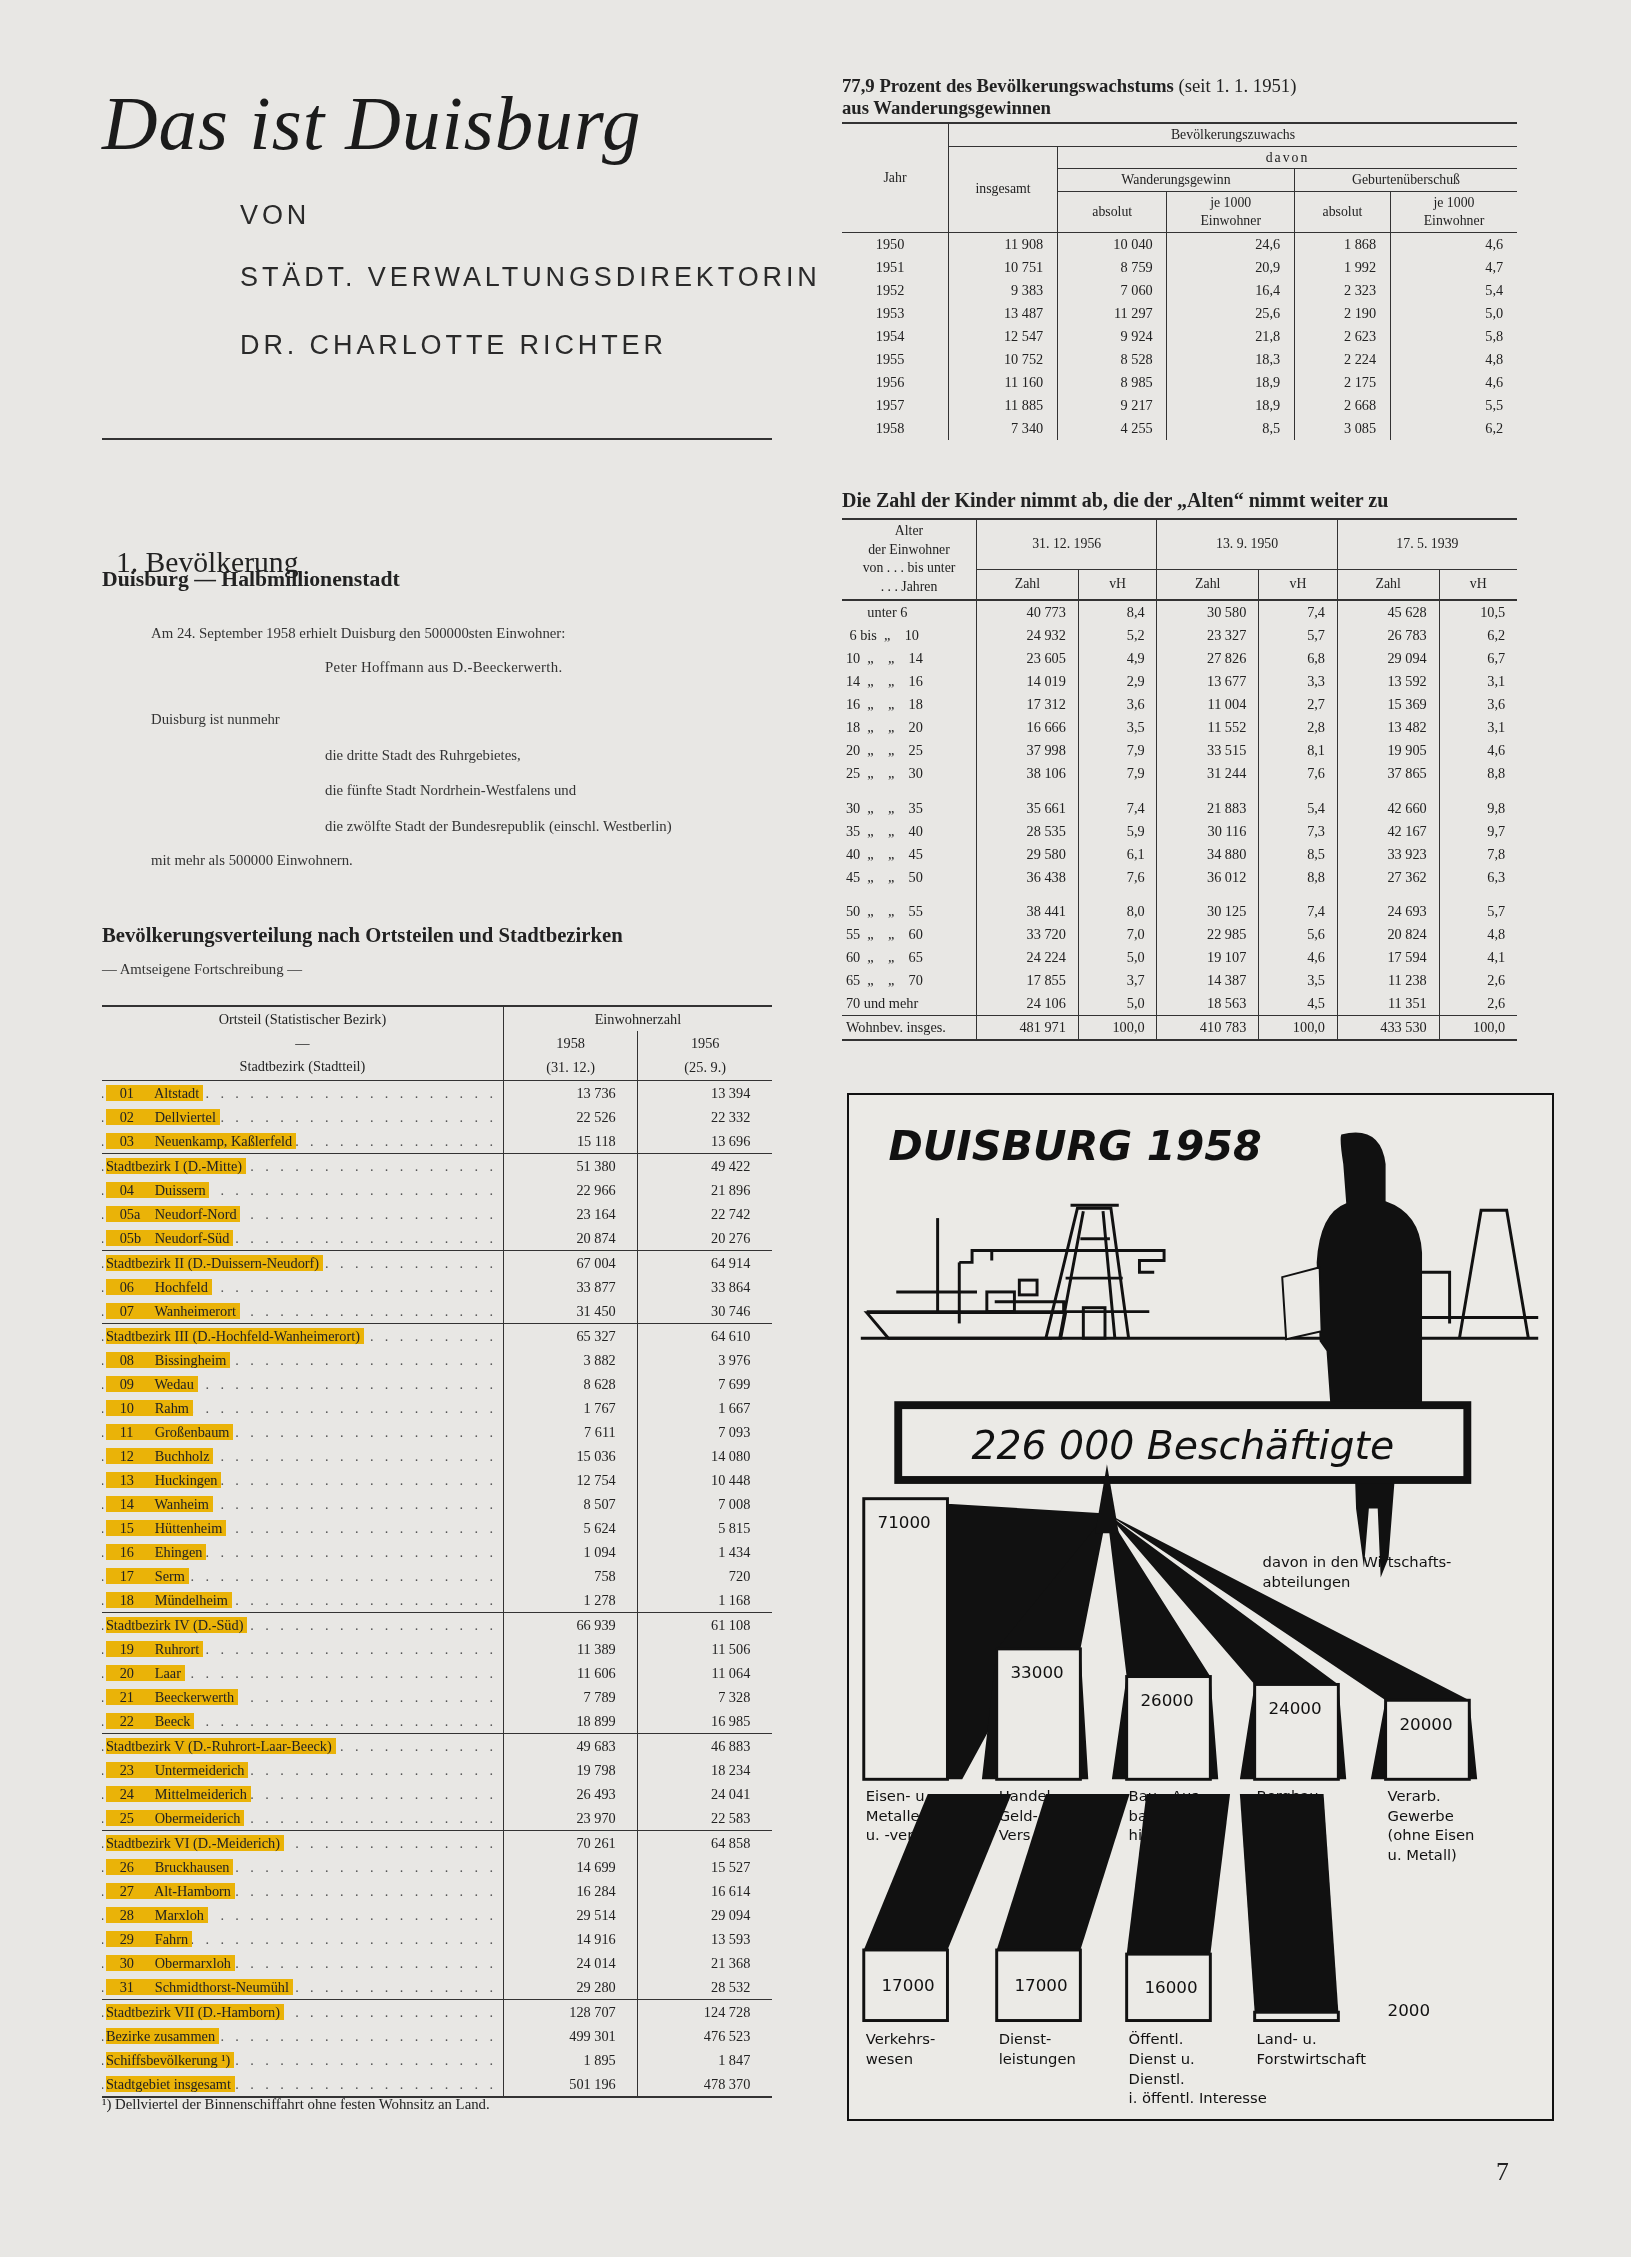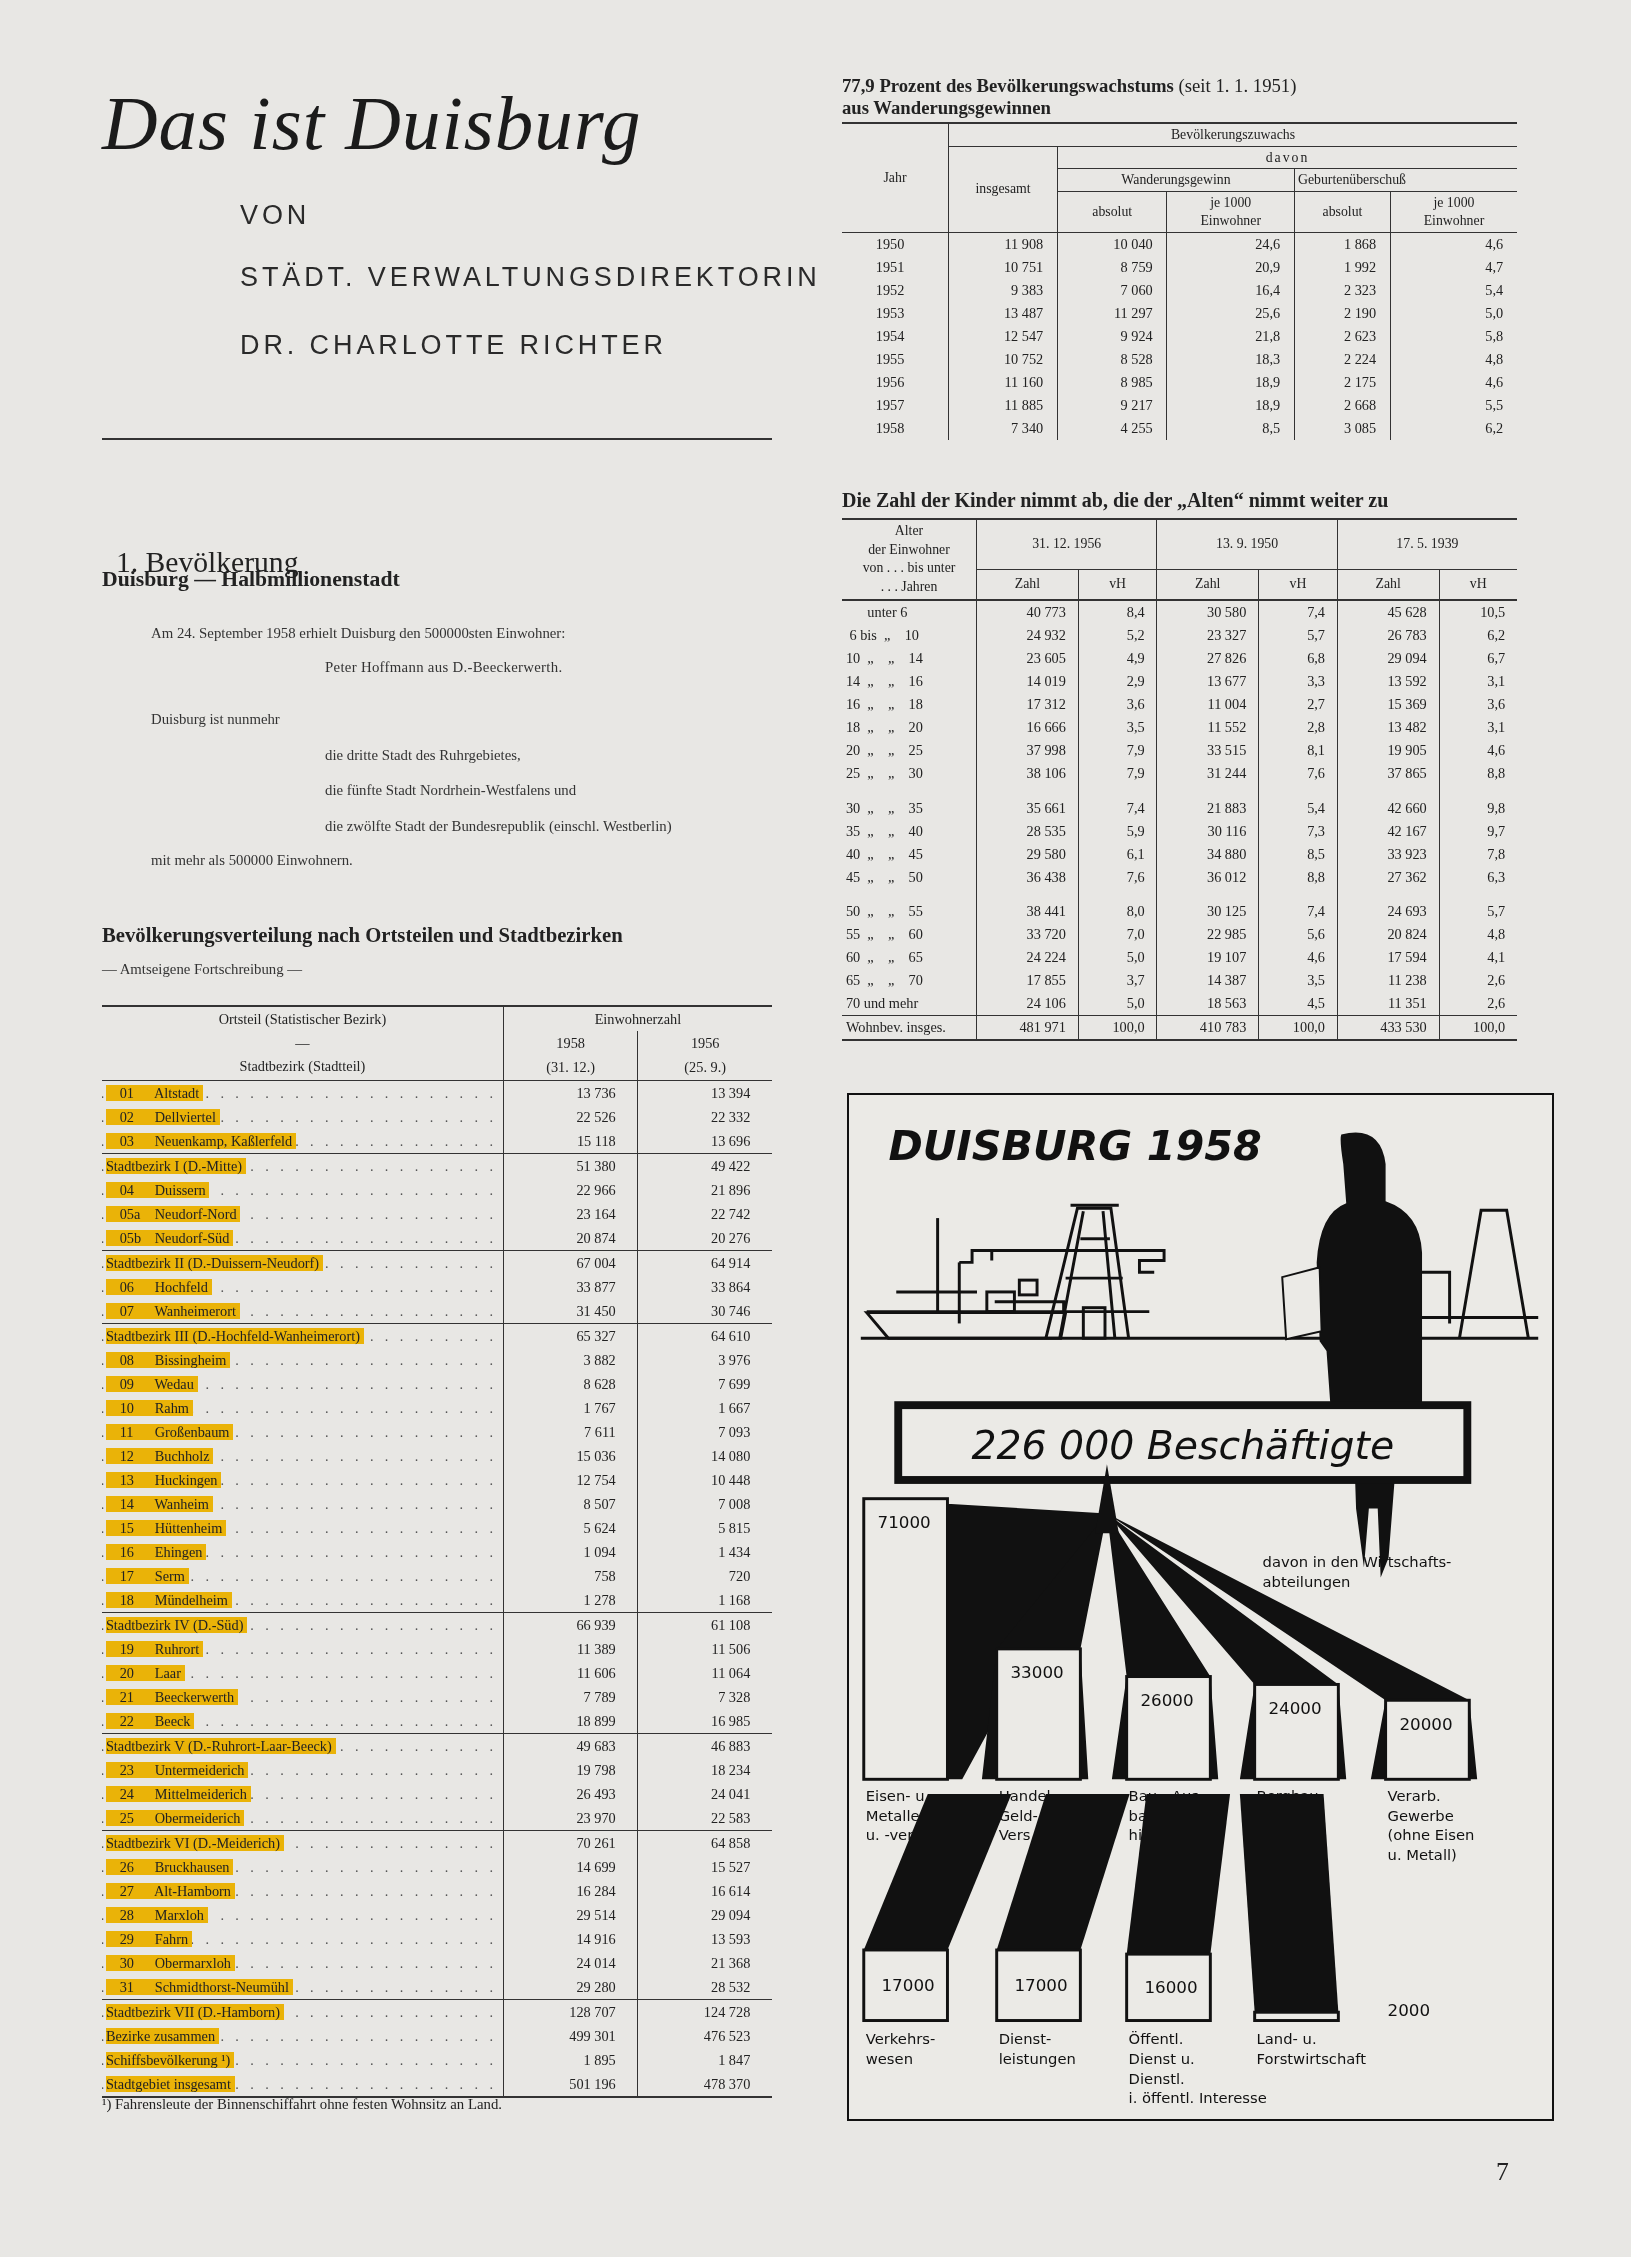--- a/index.html
+++ b/index.html
@@ -293,39 +293,39 @@
         <td class="num">1 895</td>
         <td class="num">1 847</td>
       </tr>
       <tr>
         <td class="lab" style="border-bottom: 2px solid rgb(51, 51, 51);"><span class="txt">Stadtgebiet insgesamt</span><span class="dots">. . . . . . . . . . . . . . . . . . . . . . . . . . . . . .</span></td>
         <td class="num" style="border-bottom: 2px solid rgb(51, 51, 51);">501 196</td>
         <td class="num" style="border-bottom: 2px solid rgb(51, 51, 51);">478 370</td>
       </tr>
     </tbody>
 </table>
-<div class="abs" id="foot">¹) Fahrensleute der Binnenschiffahrt ohne festen Wohnsitz an Land.</div>
+<div class="abs" id="foot">¹) Dellviertel der Binnenschiffahrt ohne festen Wohnsitz an Land.</div>
 
 <div class="abs" id="wg-h">
   <b>77,9 Prozent des Bevölkerungswachstums</b><span> (seit 1. 1. 1951)</span><br>
   <b>aus Wanderungsgewinnen</b>
 </div>
 <table class="abs" id="wg">
   <thead>
     <tr style="border-top:2px solid #333">
       <th rowspan="4" style="width:100px;text-align:center">Jahr</th>
       <th colspan="5" style="border-left:1.5px solid #333;border-bottom:1.5px solid #333;text-align:center">Bevölkerungszuwachs</th>
     </tr>
     <tr>
       <th rowspan="3" style="border-left:1.5px solid #333;text-align:center;width:102px">insgesamt</th>
       <th colspan="4" style="border-left:1.5px solid #333;border-bottom:1.5px solid #333;text-align:center;letter-spacing:2px">davon</th>
     </tr>
     <tr>
       <th colspan="2" style="border-left:1.5px solid #333;border-bottom:1.5px solid #333;text-align:center">Wanderungsgewinn</th>
-      <th colspan="2" style="border-left:1.5px solid #333;border-bottom:1.5px solid #333;text-align:left">Geburtenüberschuß</th>
+      <th colspan="2" style="border-left:1.5px solid #333;border-bottom:1.5px solid #333;text-align:center">Geburtenüberschuß</th>
     </tr>
     <tr style="border-bottom:1.5px solid #333">
       <th style="border-left:1.5px solid #333;text-align:center">absolut</th>
       <th style="border-left:1.5px solid #333;text-align:center"><span>je 1000</span><br><span>Einwohner</span></th>
       <th style="border-left:1.5px solid #333;text-align:center">absolut</th>
       <th style="border-left:1.5px solid #333;text-align:center"><span>je 1000</span><br><span>Einwohner</span></th>
     </tr>
   </thead>
   <tbody id="wg-body">
       <tr>

